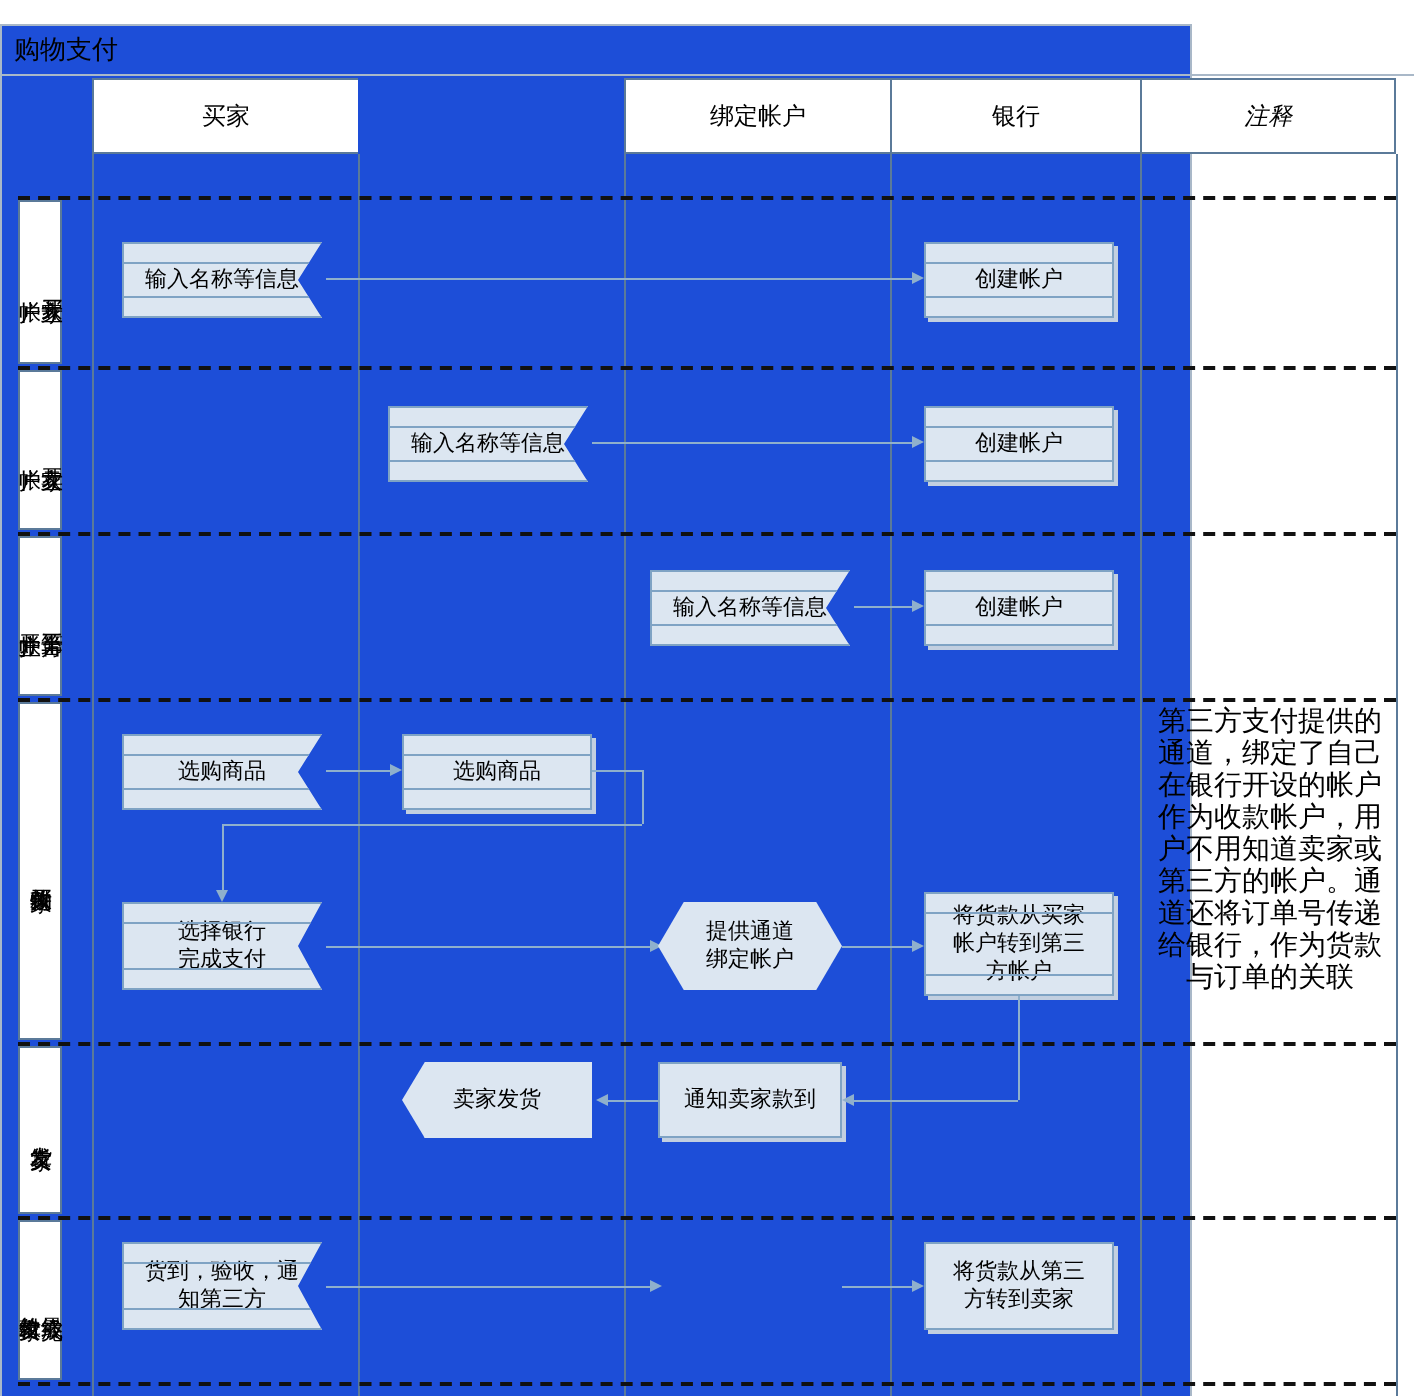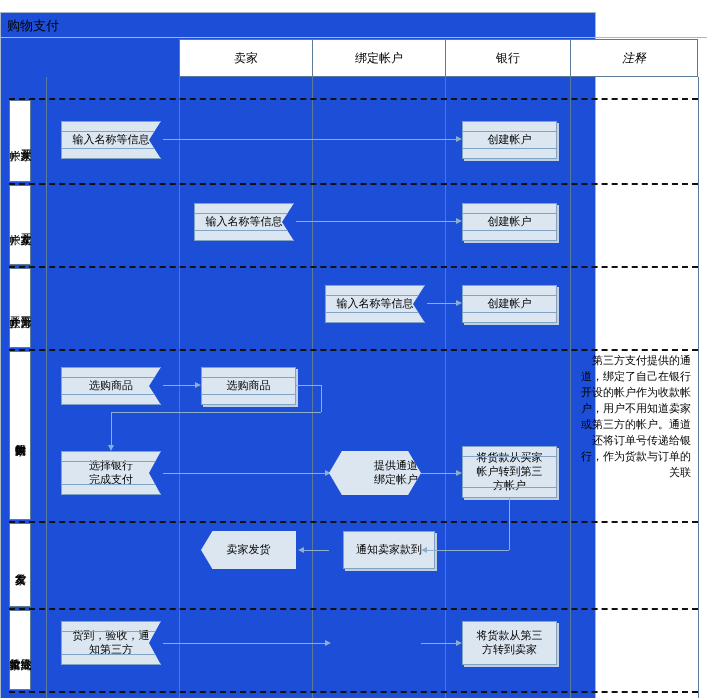--- a/index.html
+++ b/index.html
@@ -102,21 +102,20 @@
   .flag{
     clip-path:polygon(0 0,100% 0,88% 50%,100% 100%,0 100%);
   }
   
   .pent{
     clip-path:polygon(12% 0,100% 0,100% 100%,12% 100%,0 50%);
   }
   
   .hex{
     clip-path:polygon(14% 0,86% 0,100% 50%,86% 100%,14% 100%,0 50%);
-    justify-content:flex-end;
   }
   
   .band::before{
     content:"";position:absolute;left:0;top:9px;width:100%;
     border-top:1px solid #7fa3c4;
   }
   .band::after{
     content:"";position:absolute;left:0;bottom:9px;width:100%;
     border-bottom:1px solid #7fa3c4;
   }
@@ -142,35 +141,35 @@
     border-top:6px solid #8fb0cc;
   }
   .ar-left{
     border-top:3px solid transparent;
     border-bottom:3px solid transparent;
     border-right:6px solid #8fb0cc;
   }
   
   #note{
     position:absolute;
-    font-size:11px;
+    font-size:14px;
     line-height:16px;
     color:#000;
-    text-align:right;
+    text-align:center;
   }
 </style>
 </head>
 <body>
 
 <div id="frame">
 
   <div id="title">购物支付</div>
 
-  <div class="colhead" style="left:178px;width:133px;">
-    <span>卖家</span>
+  <div class="colhead" style="left:45px;width:133px;">
+    <span>买家</span>
   </div>
   <div class="colhead" style="left:311px;width:133px;">
     <span>绑定帐户</span>
   </div>
   <div class="colhead" style="left:444px;width:125px;text-align:center;">
     <span>银行</span>
   </div>
   <div class="colhead last" style="left:569px;width:128px;font-style:italic;">
     <span>注释</span>
   </div>
@@ -281,21 +280,21 @@
   <div class="arrowhead ar-right" style="left:455px;top:457px;"></div>
 
   <div class="node band shadow" style="left:461px;top:433px;width:95px;height:52px;">
     <div class="inner">将货款从买家<br>帐户转到第三<br>方帐户</div>
   </div>
 
   <div class="node pent shadow" style="left:200px;top:518px;width:95px;height:38px;background:#dce6f1;border:none;">
     <div class="inner">卖家发货</div>
   </div>
 
-  <div class="node shadow" style="left:328px;top:518px;width:92px;height:38px;margin-left:14px;">
+  <div class="node shadow" style="left:328px;top:518px;width:92px;height:38px;">
     <div class="inner">通知卖家款到</div>
   </div>
 
   <div class="conn v" style="left:508px;top:485px;height:52px;"></div>
   <div class="conn h" style="left:426px;top:537px;width:82px;"></div>
   <div class="arrowhead ar-left" style="left:420px;top:534px;"></div>
 
   <div class="conn h" style="left:303px;top:537px;width:25px;"></div>
   <div class="arrowhead ar-left" style="left:297px;top:534px;"></div>
 

